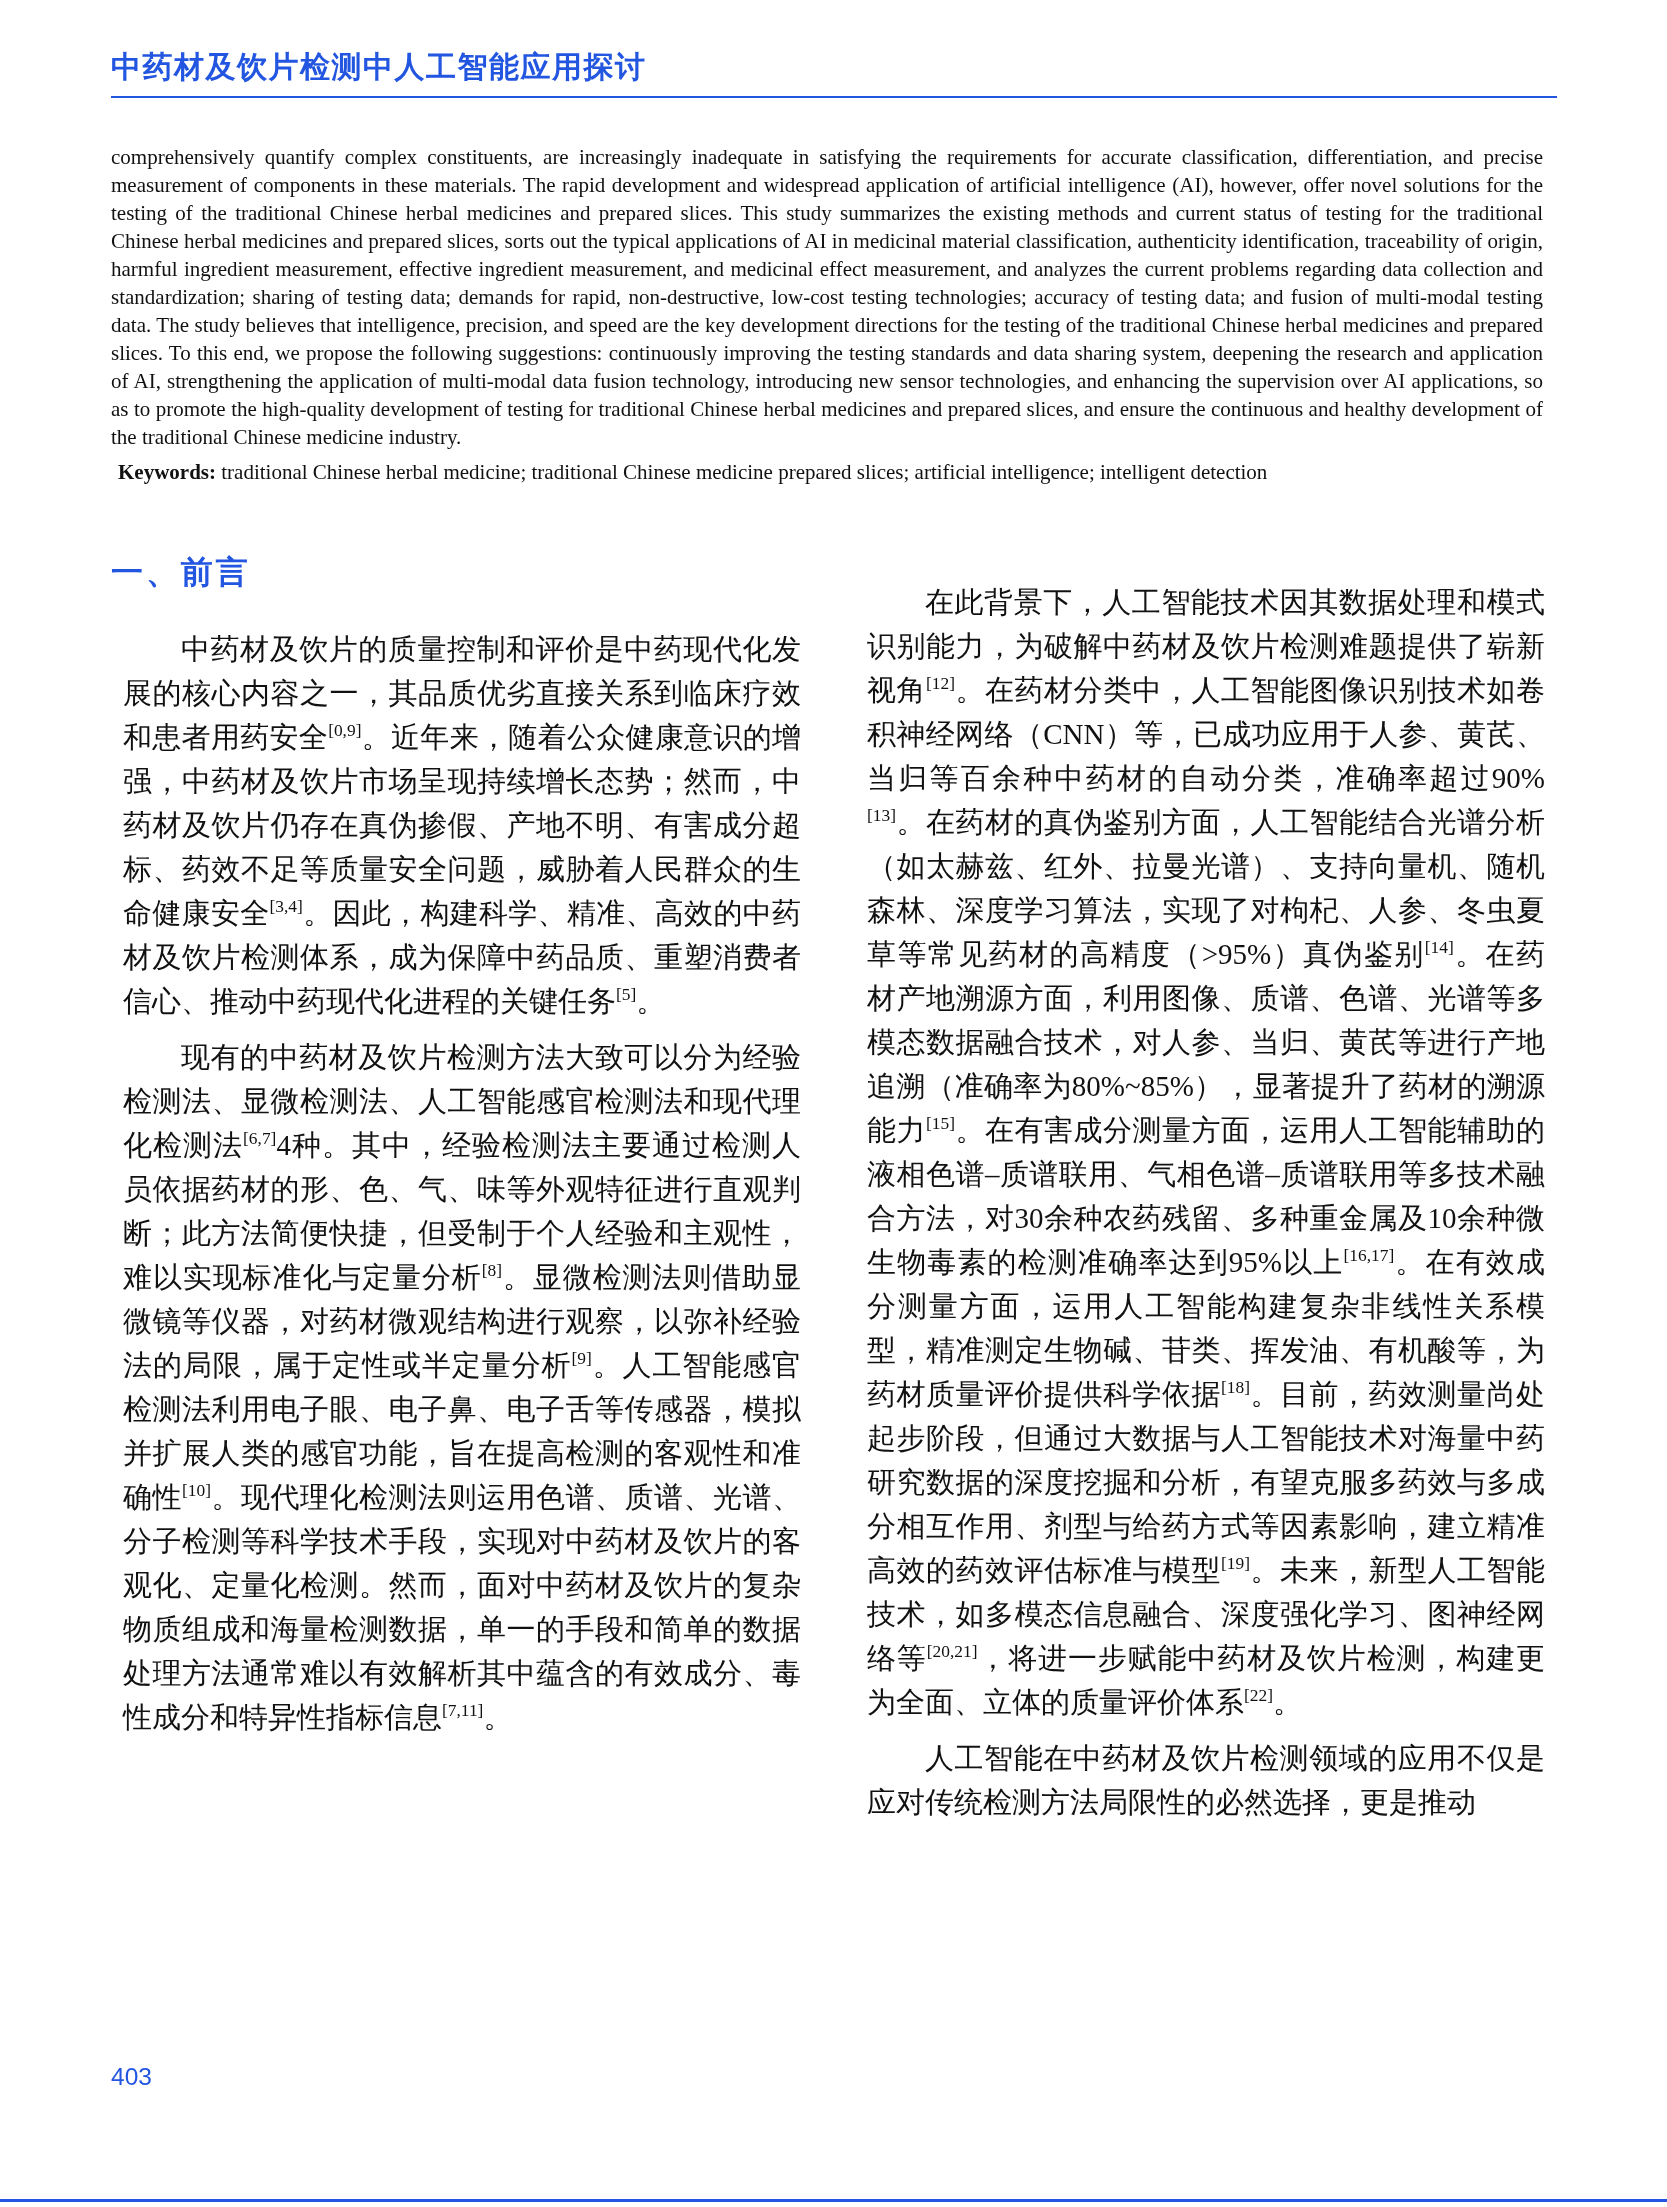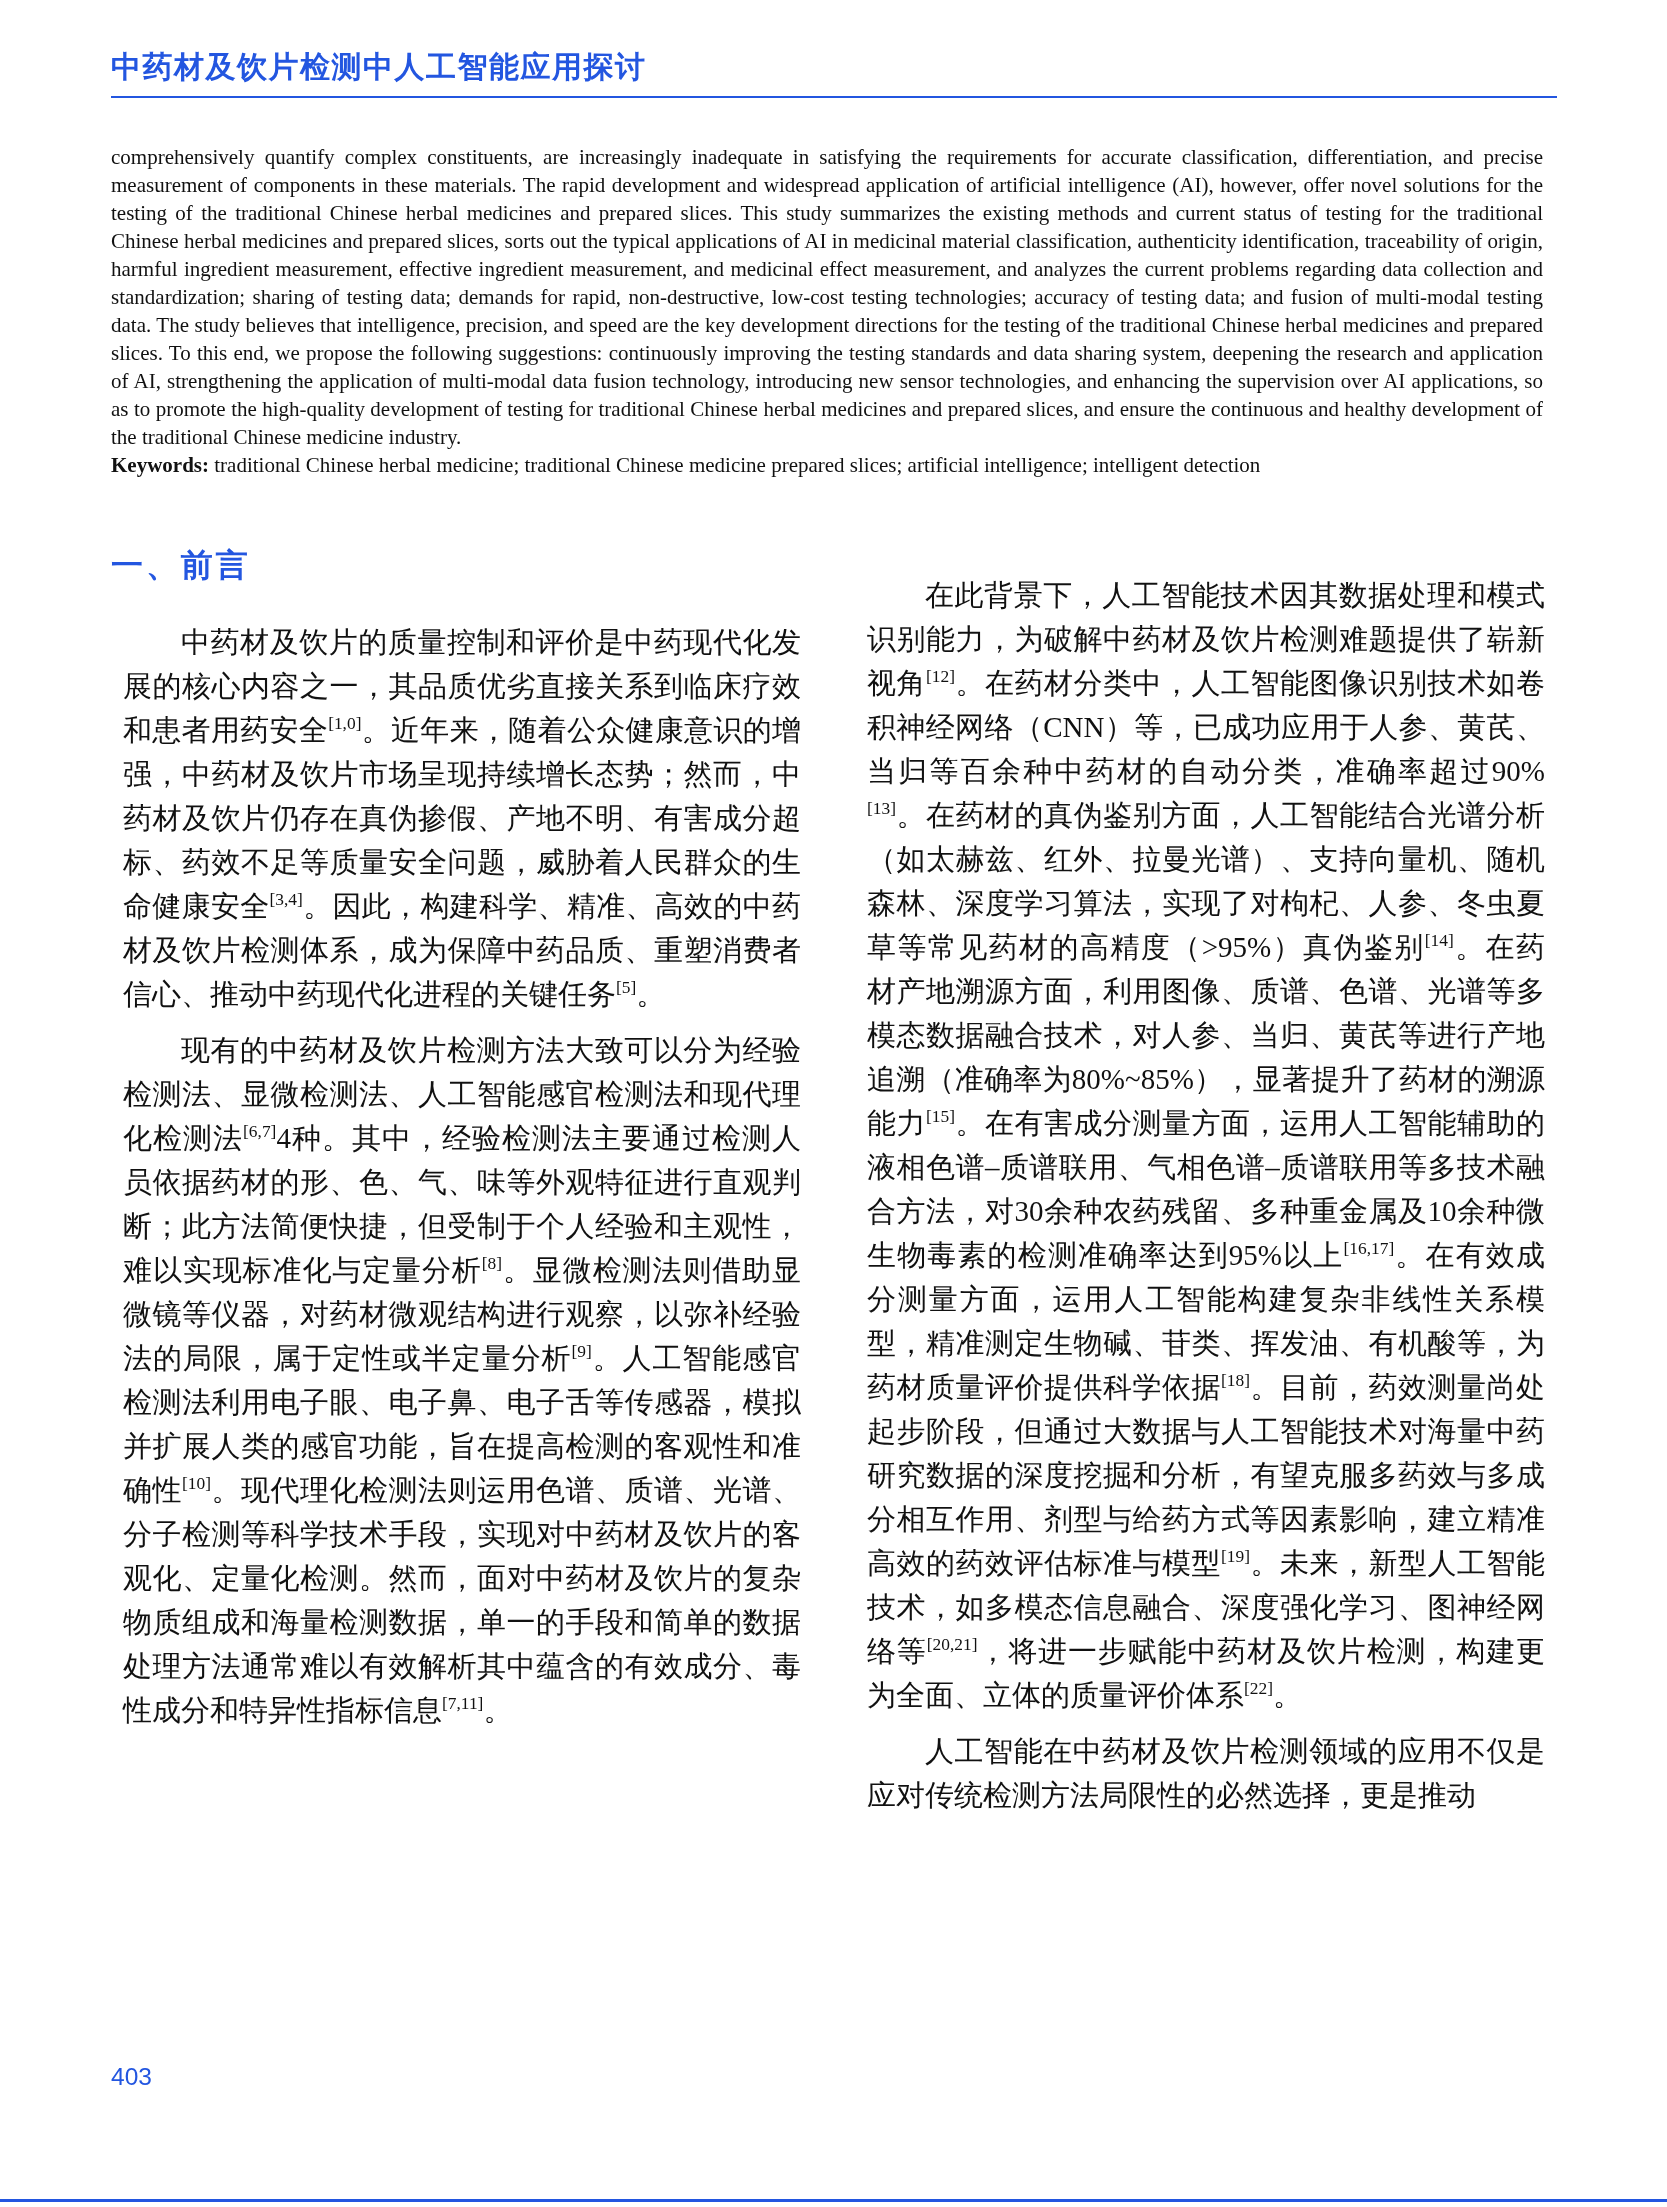--- a/index.html
+++ b/index.html
@@ -29,21 +29,21 @@
     background: var(--accent, #2356e0);
   }
 
   
   .abstract-text {
     margin: 45px 14px 0 0;
     font-size: 21px; line-height: 28px;
     text-align: justify;
   }
   .keywords {
-    margin: 0;
+    margin: 7px;
     font-size: 21px; line-height: 28px;
     text-align: justify;
   }
   .kw-label { font-weight: bold; }
 
   
   .columns {
     margin-top: 67px;
     display: flex;
     gap: 42px;
@@ -97,21 +97,21 @@
     </header>
 
     <section>
       <p class="abstract-text">comprehensively quantify complex constituents, are increasingly inadequate in satisfying the requirements for accurate classification, differentiation, and precise measurement of components in these materials. The rapid development and widespread application of artificial intelligence (AI), however, offer novel solutions for the testing of the traditional Chinese herbal medicines and prepared slices. This study summarizes the existing methods and current status of testing for the traditional Chinese herbal medicines and prepared slices, sorts out the typical applications of AI in medicinal material classification, authenticity identification, traceability of origin, harmful ingredient measurement, effective ingredient measurement, and medicinal effect measurement, and analyzes the current problems regarding data collection and standardization; sharing of testing data; demands for rapid, non-destructive, low-cost testing technologies; accuracy of testing data; and fusion of multi-modal testing data. The study believes that intelligence, precision, and speed are the key development directions for the testing of the traditional Chinese herbal medicines and prepared slices. To this end, we propose the following suggestions: continuously improving the testing standards and data sharing system, deepening the research and application of AI, strengthening the application of multi-modal data fusion technology, introducing new sensor technologies, and enhancing the supervision over AI applications, so as to promote the high-quality development of testing for traditional Chinese herbal medicines and prepared slices, and ensure the continuous and healthy development of the traditional Chinese medicine industry.</p>
       <p class="keywords"><span class="kw-label">Keywords:</span><span> traditional Chinese herbal medicine; traditional Chinese medicine prepared slices; artificial intelligence; intelligent detection</span></p>
     </section>
 
     <main class="columns">
       <div class="col col-left">
         <h2 class="section-heading">一、前言</h2>
-        <p class="zh">中药材及饮片的质量控制和评价是中药现代化发展的核心内容之一，其品质优劣直接关系到临床疗效和患者用药安全<sup class="ref">[1,0]</sup>。近年来，随着公众健康意识的增强，中药材及饮片市场呈现持续增长态势；然而，中药材及饮片仍存在真伪掺假、产地不明、有害成分超标、药效不足等质量安全问题，威胁着人民群众的生命健康安全<sup class="ref">[3,4]</sup>。因此，构建科学、精准、高效的中药材及饮片检测体系，成为保障中药品质、重塑消费者信心、推动中药现代化进程的关键任务<sup class="ref">[5]</sup>。</p>
+        <p class="zh">中药材及饮片的质量控制和评价是中药现代化发展的核心内容之一，其品质优劣直接关系到临床疗效和患者用药安全<sup class="ref">[0,9]</sup>。近年来，随着公众健康意识的增强，中药材及饮片市场呈现持续增长态势；然而，中药材及饮片仍存在真伪掺假、产地不明、有害成分超标、药效不足等质量安全问题，威胁着人民群众的生命健康安全<sup class="ref">[3,4]</sup>。因此，构建科学、精准、高效的中药材及饮片检测体系，成为保障中药品质、重塑消费者信心、推动中药现代化进程的关键任务<sup class="ref">[5]</sup>。</p>
         <p class="zh">现有的中药材及饮片检测方法大致可以分为经验检测法、显微检测法、人工智能感官检测法和现代理化检测法<sup class="ref">[6,7]</sup>4种。其中，经验检测法主要通过检测人员依据药材的形、色、气、味等外观特征进行直观判断；此方法简便快捷，但受制于个人经验和主观性，难以实现标准化与定量分析<sup class="ref">[8]</sup>。显微检测法则借助显微镜等仪器，对药材微观结构进行观察，以弥补经验法的局限，属于定性或半定量分析<sup class="ref">[9]</sup>。人工智能感官检测法利用电子眼、电子鼻、电子舌等传感器，模拟并扩展人类的感官功能，旨在提高检测的客观性和准确性<sup class="ref">[10]</sup>。现代理化检测法则运用色谱、质谱、光谱、分子检测等科学技术手段，实现对中药材及饮片的客观化、定量化检测。然而，面对中药材及饮片的复杂物质组成和海量检测数据，单一的手段和简单的数据处理方法通常难以有效解析其中蕴含的有效成分、毒性成分和特异性指标信息<sup class="ref">[7,11]</sup>。</p>
       </div>
       <div class="col col-right">
         <p class="zh">在此背景下，人工智能技术因其数据处理和模式识别能力，为破解中药材及饮片检测难题提供了崭新视角<sup class="ref">[12]</sup>。在药材分类中，人工智能图像识别技术如卷积神经网络（CNN）等，已成功应用于人参、黄芪、当归等百余种中药材的自动分类，准确率超过90%<sup class="ref">[13]</sup>。在药材的真伪鉴别方面，人工智能结合光谱分析（如太赫兹、红外、拉曼光谱）、支持向量机、随机森林、深度学习算法，实现了对枸杞、人参、冬虫夏草等常见药材的高精度（&gt;95%）真伪鉴别<sup class="ref">[14]</sup>。在药材产地溯源方面，利用图像、质谱、色谱、光谱等多模态数据融合技术，对人参、当归、黄芪等进行产地追溯（准确率为80%~85%），显著提升了药材的溯源能力<sup class="ref">[15]</sup>。在有害成分测量方面，运用人工智能辅助的液相色谱–质谱联用、气相色谱–质谱联用等多技术融合方法，对30余种农药残留、多种重金属及10余种微生物毒素的检测准确率达到95%以上<sup class="ref">[16,17]</sup>。在有效成分测量方面，运用人工智能构建复杂非线性关系模型，精准测定生物碱、苷类、挥发油、有机酸等，为药材质量评价提供科学依据<sup class="ref">[18]</sup>。目前，药效测量尚处起步阶段，但通过大数据与人工智能技术对海量中药研究数据的深度挖掘和分析，有望克服多药效与多成分相互作用、剂型与给药方式等因素影响，建立精准高效的药效评估标准与模型<sup class="ref">[19]</sup>。未来，新型人工智能技术，如多模态信息融合、深度强化学习、图神经网络等<sup class="ref">[20,21]</sup>，将进一步赋能中药材及饮片检测，构建更为全面、立体的质量评价体系<sup class="ref">[22]</sup>。</p>
         <p class="zh">人工智能在中药材及饮片检测领域的应用不仅是应对传统检测方法局限性的必然选择，更是推动</p>
       </div>
     </main>
 
   </div>
 

